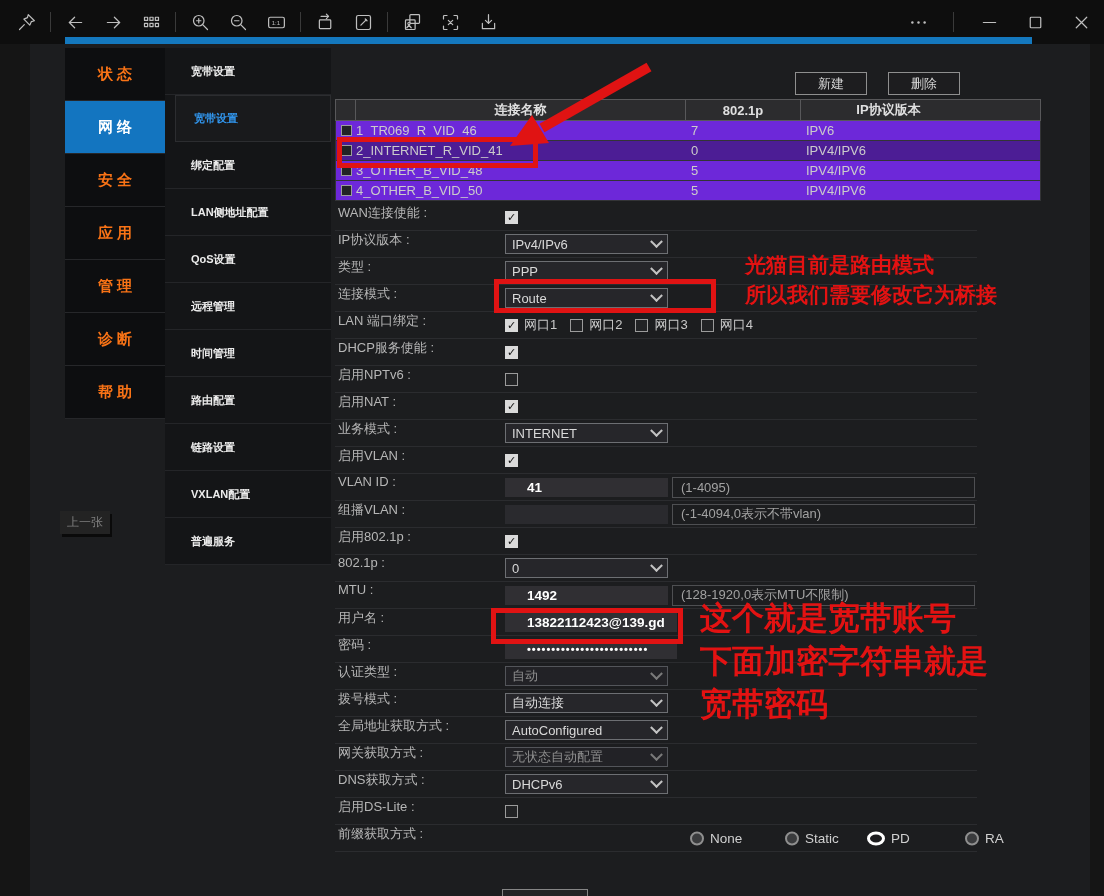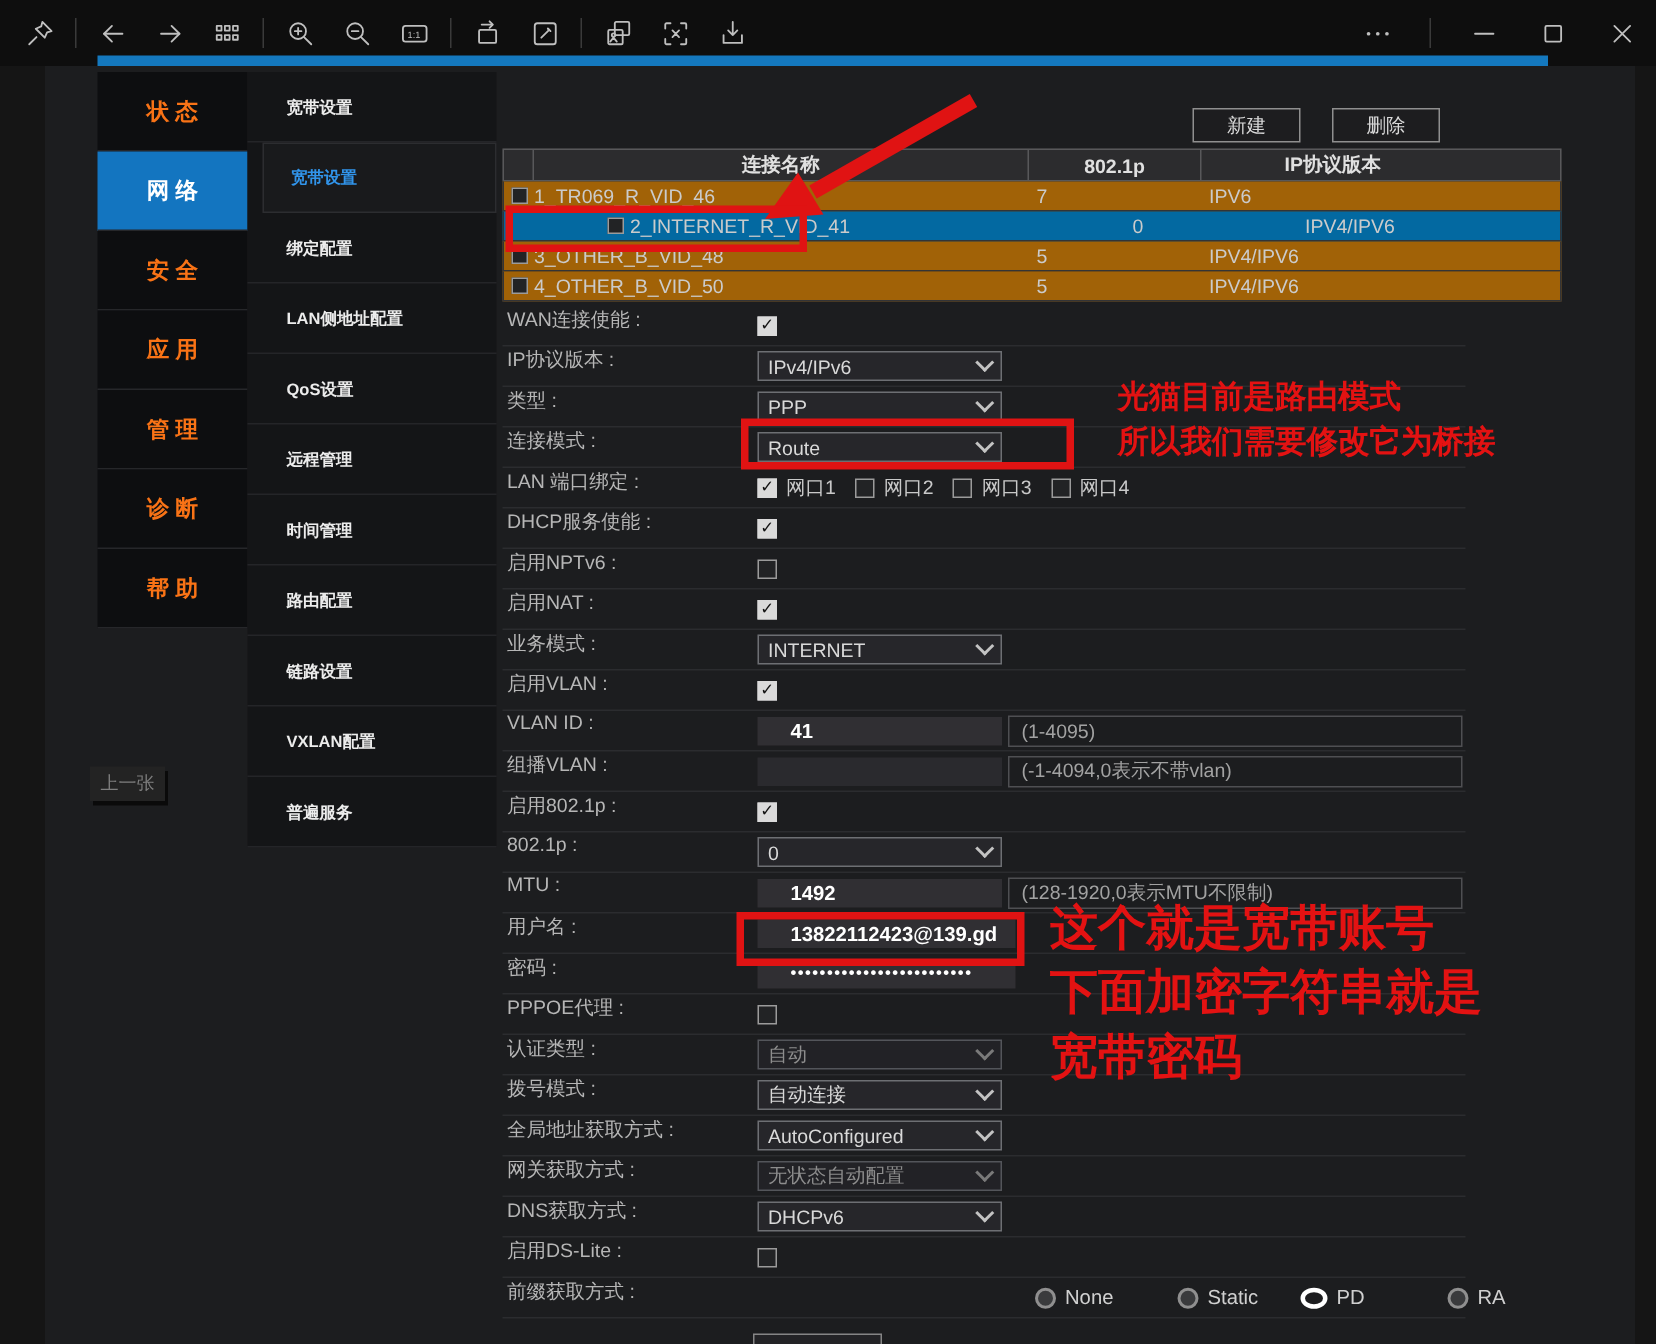--- a/index.html
+++ b/index.html
@@ -31,24 +31,24 @@
   .btn{position:absolute;height:23px;background:#1d1d1f;border:1px solid #8f8f8f;color:#d8d8d8;
        font-size:13px;display:flex;align-items:center;justify-content:center;cursor:pointer;box-sizing:border-box;}
   #btn-new{left:765px;top:28px;width:72px;}
   #btn-del{left:858px;top:28px;width:72px;}
   
   .tbl{position:absolute;left:305px;top:55px;width:706px;font-size:13px;}
   .tbl-head{display:flex;height:22px;background:#2c2c2e;border:1px solid #58585a;color:#e0e0e0;
             font-weight:bold;box-sizing:border-box;}
   .th{display:flex;align-items:center;justify-content:center;border-right:1px solid #58585a;box-sizing:border-box;}
   .th:last-child{border-right:none;}
-  .tbl-row{display:flex;height:20px;background:#a16207;border-bottom:1px solid #333436;
+  .tbl-row{display:flex;height:20px;background:#6d28d9;border-bottom:1px solid #333436;
            border-left:1px solid #333436;border-right:1px solid #333436;
            color:#cbcbcb;align-items:center;cursor:pointer;box-sizing:border-box;}
-  .tbl-row.selected{background:#0369a1;justify-content:flex-end;}
+  .tbl-row.selected{background:#4c1d95;}
   .c-cb{width:20px;display:flex;justify-content:center;}
   .c-name{width:330px;}
   .c-p{width:115px;padding-left:5px;box-sizing:border-box;}
   .c-ip{width:175px;padding-left:5px;box-sizing:border-box;}
   
   .cb{width:13px;height:13px;border:1px solid #9b9b9b;background:#222325;display:inline-flex;
       align-items:center;justify-content:center;font-size:11px;line-height:1;color:#111;
       cursor:pointer;box-sizing:border-box;flex:none;}
   .cb.small{width:11px;height:11px;font-size:9px;}
   .cb.checked{background:#dadada;border-color:#dadada;font-weight:bold;}
@@ -416,26 +416,20 @@
           <div class="inp wide">13822112423@139.gd</div>
         </div>
       </div>
       <div class="frow">
         <span class="flabel">密码 :</span>
         <div class="fctrl">
           <div class="inp wide pw">•••••••••••••••••••••••••</div>
         </div>
       </div>
       <div class="frow">
-        <span class="flabel">PPPOE代理 :</span>
-        <div class="fctrl">
-          <span class="cb"></span>
-        </div>
-      </div>
-      <div class="frow">
         <span class="flabel">认证类型 :</span>
         <div class="fctrl">
           <div class="sel disabled">
             <span>自动</span>
             <span class="chev"></span>
           </div>
         </div>
       </div>
       <div class="frow">
         <span class="flabel">拨号模式 :</span>

